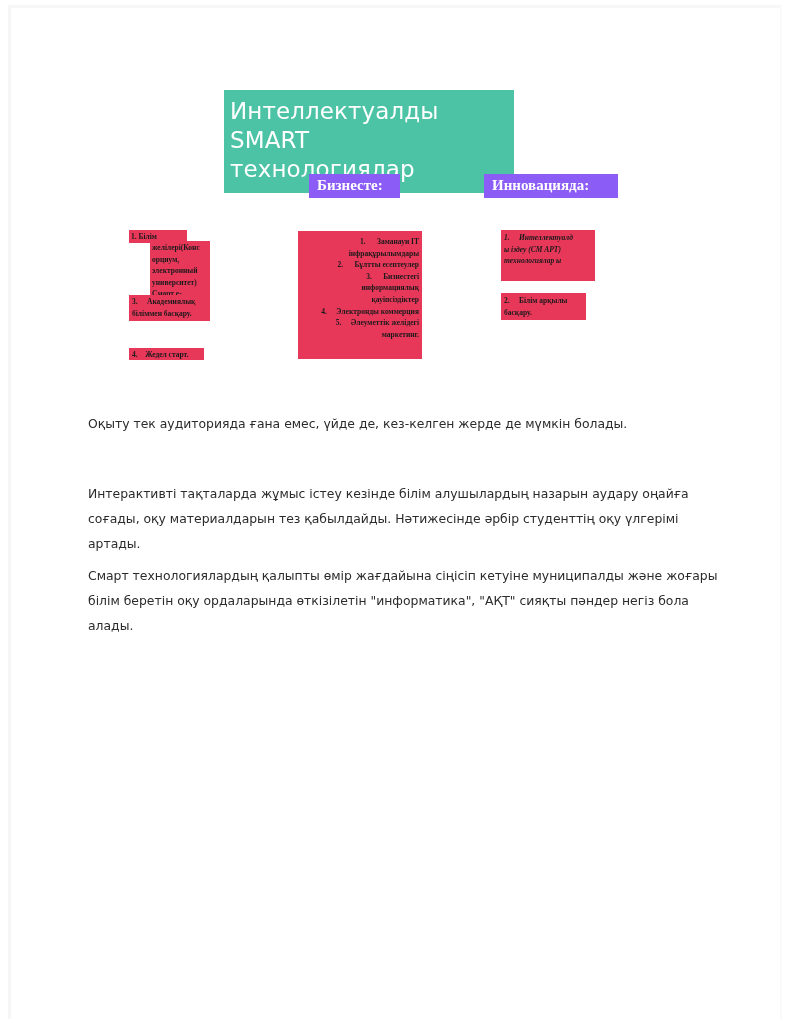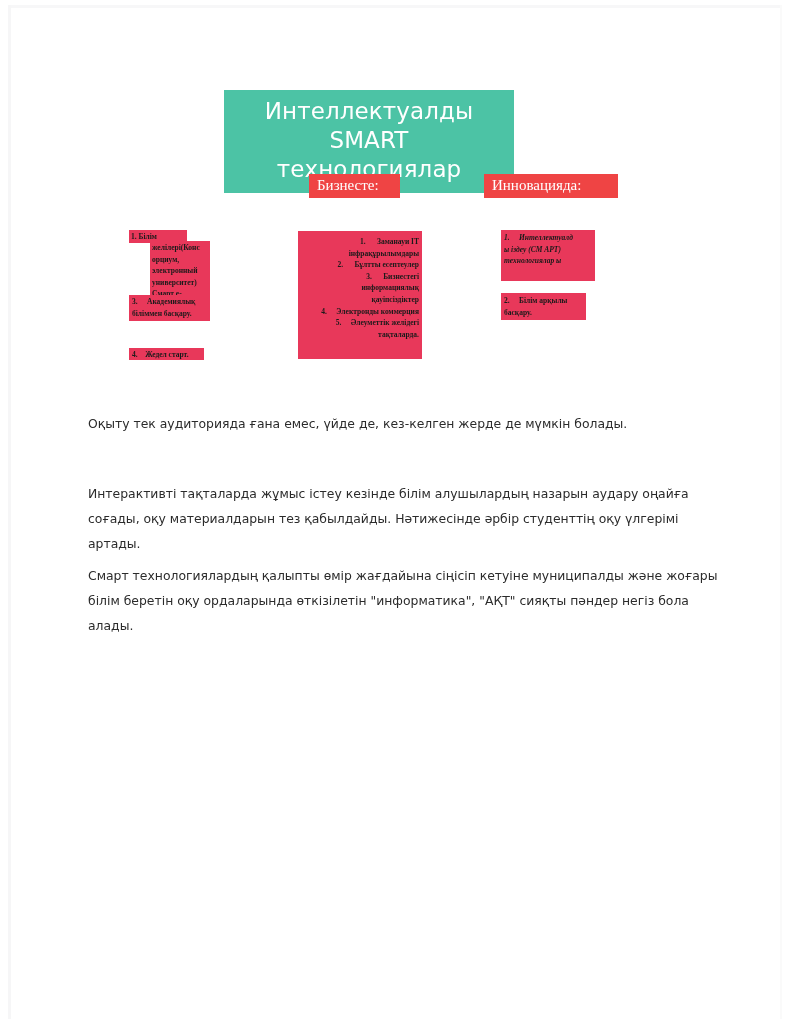--- a/index.html
+++ b/index.html
@@ -45,42 +45,42 @@
 
   
   .title-banner {
     position: absolute;
     left: 224px;
     top: 90px;
     width: 290px;
     background: #4cc3a5;
     padding: 7px 6px 9px 6px;
     box-sizing: border-box;
-    text-align: center;
+    text-align: left;
   }
   .title-banner .title-text {
     display: block;
     color: #ffffff;
     font-size: 23px;
     line-height: 29px;
     font-weight: 400;
     letter-spacing: 0.1px;
     font-family: "DejaVu Sans", sans-serif;
     white-space: pre-line;
   }
 
   
   .col-header {
     position: absolute;
-    background: #ef4444;
+    background: #8b5cf6;
     color: #ffffff;
     font-family: "Liberation Serif", serif;
     font-size: 15px;
     line-height: 19px;
-    font-weight: 400;
+    font-weight: 700;
     padding: 2px 6px 3px 8px;
     box-sizing: border-box;
     white-space: nowrap;
   }
   .col-header.business {
     left: 309px;
     top: 174px;
     width: 91px;
   }
   .col-header.innovation {
@@ -244,21 +244,21 @@
 
   <div class="hl mid-block">
     <span class="ln">1.      Заманауи IT</span>
     <span class="ln ind">інфрақұрылымдары</span>
     <span class="ln">2.      Бұлтты есептеулер</span>
     <span class="ln">3.      Бизнестегі</span>
     <span class="ln ind">информациялық</span>
     <span class="ln ind">қауіпсіздіктер</span>
     <span class="ln">4.     Электронды коммерция</span>
     <span class="ln">5.     Әлеуметтік желідегі</span>
-    <span class="ln ind">тақталарда.</span>
+    <span class="ln ind">маркетинг.</span>
   </div>
 
   <div class="hl right-b1">
     <span class="ln">1.     Интеллектуалд</span>
     <span class="ln">ы іздеу (СМ APT)</span>
     <span class="ln">технологиялар ы</span>
   </div>
 
   <div class="hl right-b2">
     <span class="ln">2.     Білім арқылы</span>

